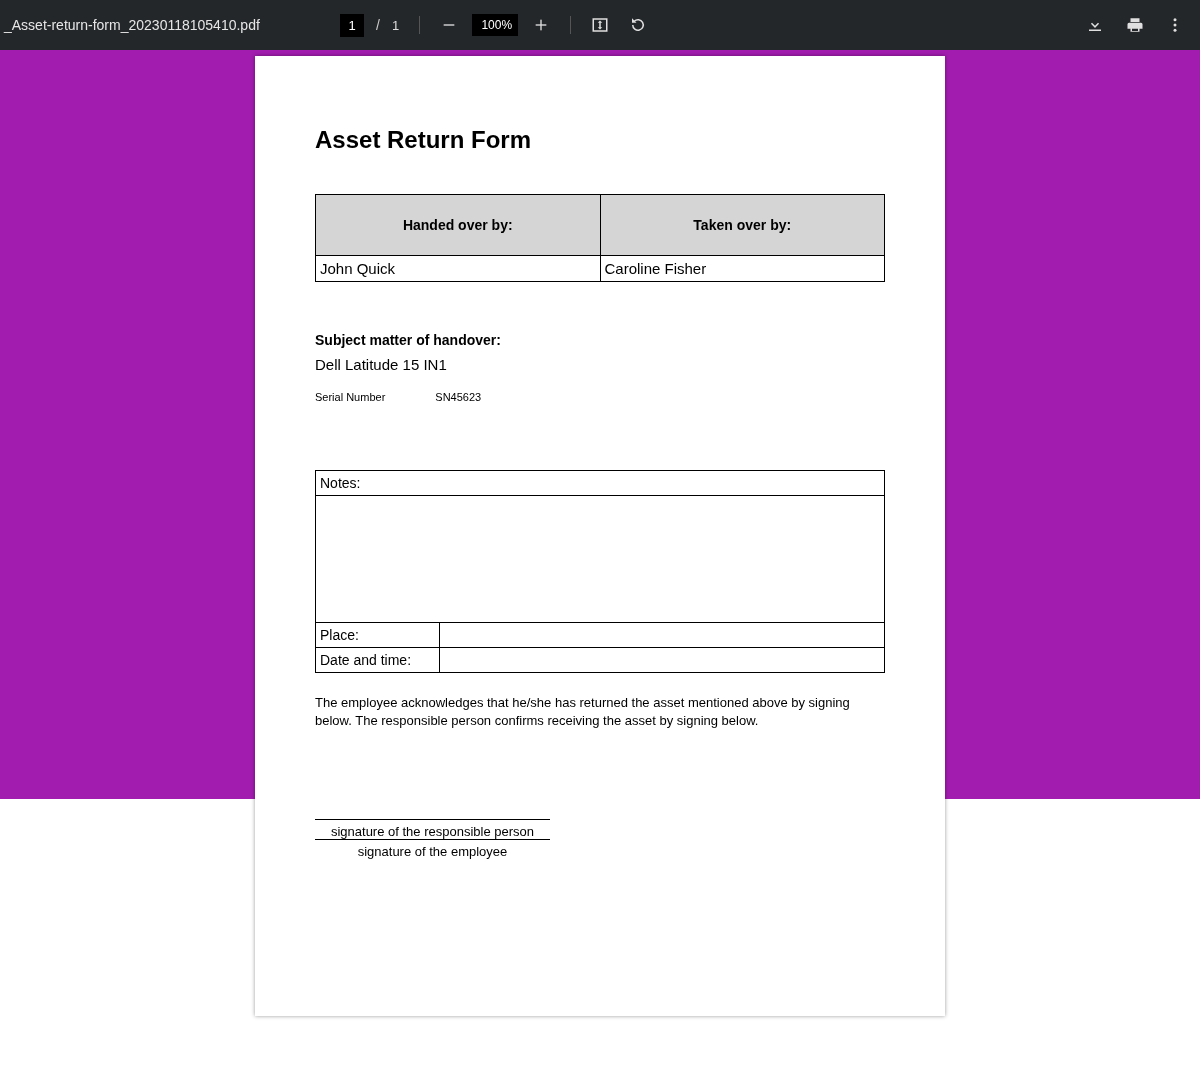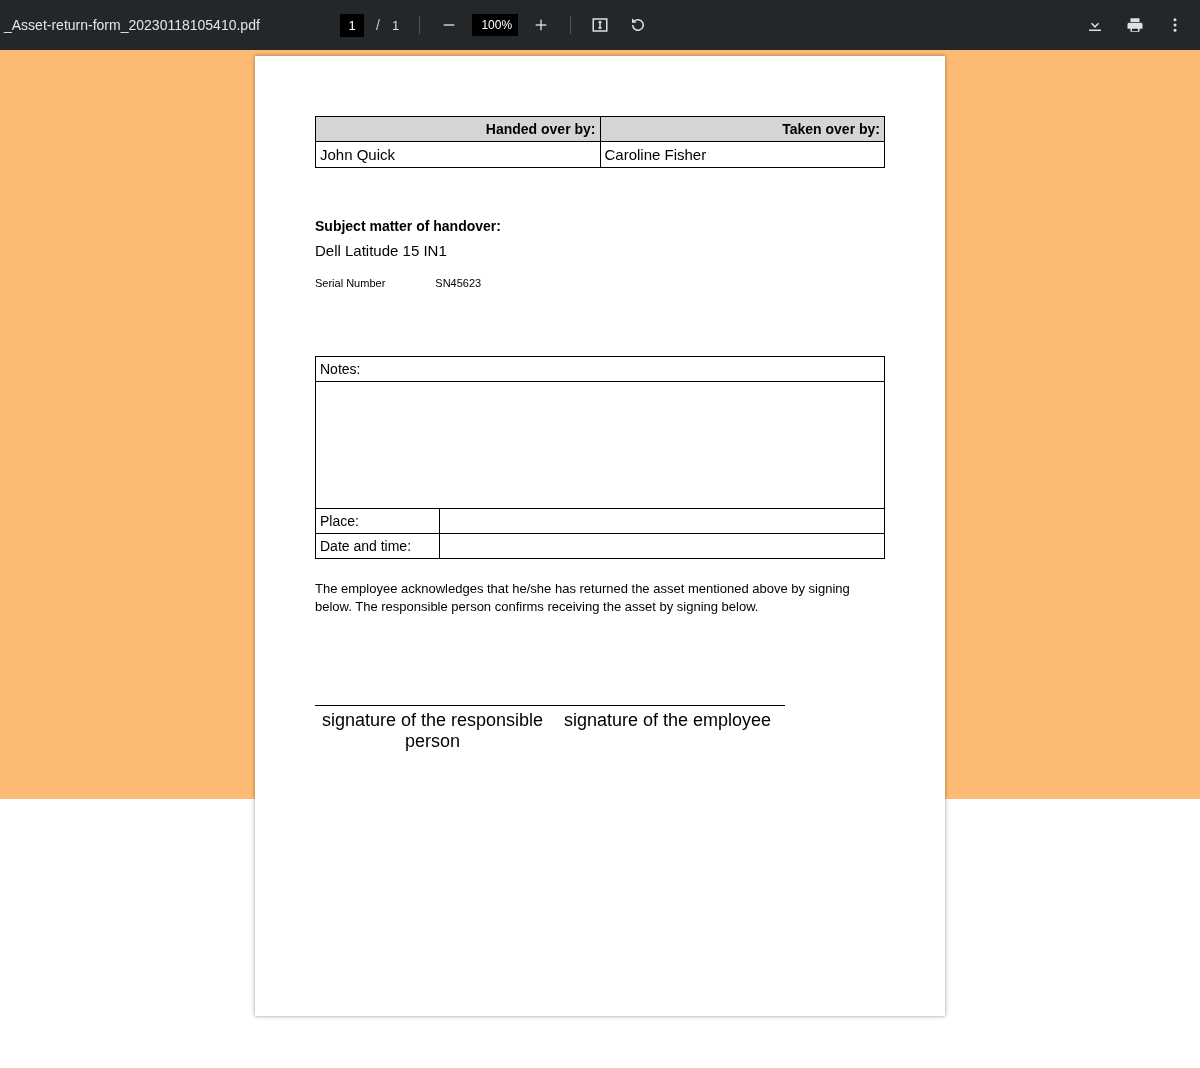--- a/index.html
+++ b/index.html
@@ -5,21 +5,21 @@
   html, body {
     margin: 0;
     padding: 0;
     width: 1200px;
     height: 1068px;
     background: #fff;
     font-family: Arial, Helvetica, sans-serif;
     overflow: hidden;
   }
   .viewer {
-    background: #fdba74;
+    background: #a21caf;
     width: 1200px;
     height: 799px;
     position: relative;
   }
   
   .toolbar {
     background: #242729;
     height: 50px;
     display: flex;
     align-items: center;
@@ -120,24 +120,24 @@
     font-weight: bold;
     margin: 10px 0 40px 0;
   }
   table.parties {
     border-collapse: collapse;
     width: 100%;
     font-size: 14px;
   }
   table.parties th {
     background: #d5d5d5;
-    text-align: right;
+    text-align: center;
     font-weight: bold;
     border: 1px solid #000;
-    padding: 4px 4px;
+    padding: 22px 4px;
     width: 50%;
   }
   table.parties td {
     border: 1px solid #000;
     padding: 4px 4px;
     font-size: 15px;
   }
   .subject-label {
     margin-top: 50px;
     font-weight: bold;
@@ -170,22 +170,23 @@
     width: 115px;
   }
   .ack {
     font-size: 13px;
     margin-top: 21px;
     line-height: 1.35;
   }
   .sigs {
     margin-top: 90px;
     display: flex;
-    justify-content: flex-start;
-    font-size: 18px;
+    justify-content: flex-end;
+    font-size: 13px;
+    flex-direction: column;
   }
   .sig {
     width: 235px;
     text-align: center;
   }
   .sig-line {
     border-top: 1px solid #000;
     height: 0;
     margin-bottom: 4px;
   }
@@ -250,20 +251,21 @@
             <circle cx="12" cy="12" r="2"></circle>
             <circle cx="12" cy="19" r="2"></circle>
           </svg>
       </div>
     </div>
   </div>
 
   <div class="page-wrap">
     <div class="page">
 
+      <div class="title">Asset Return Form</div>
 
       <table class="parties">
         <tbody>
             <tr>
           <th>Handed over by:</th>
           <th>Taken over by:</th>
         </tr>
         <tr>
           <td>John Quick</td>
           <td style="">Caroline Fisher</td>

